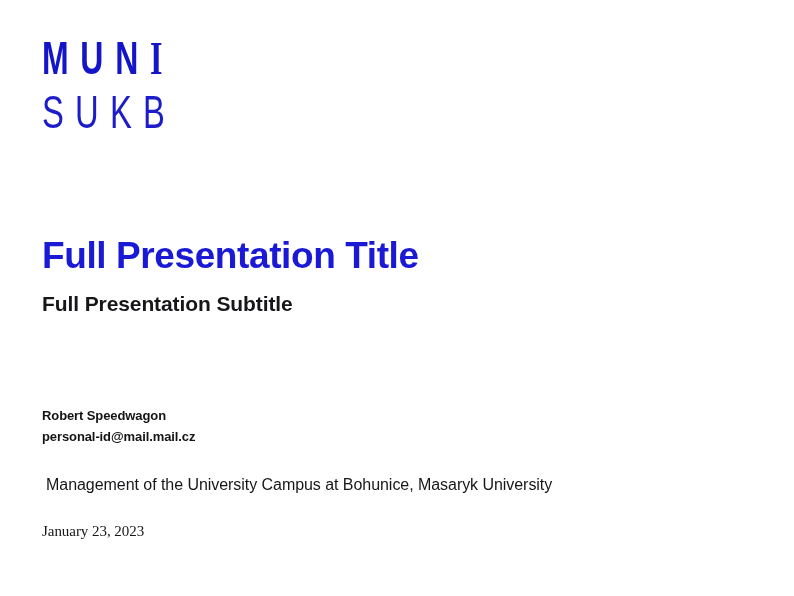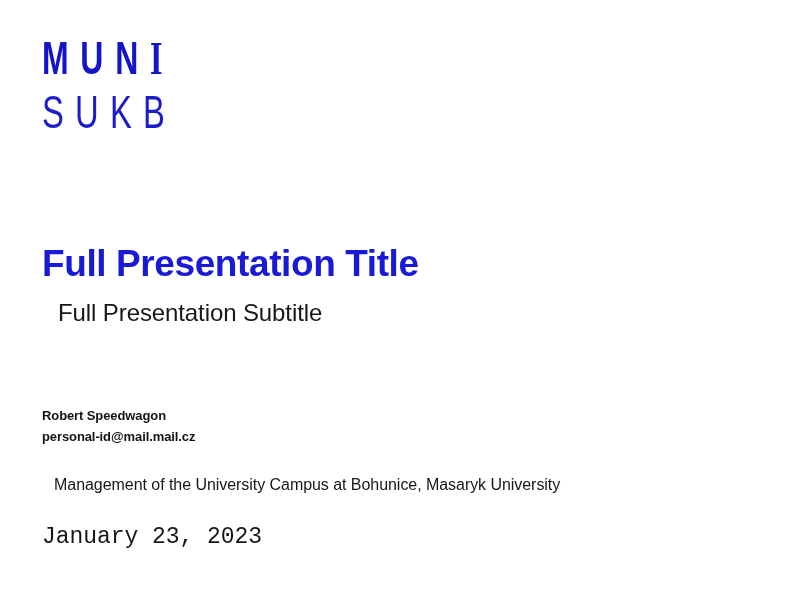--- a/index.html
+++ b/index.html
@@ -56,39 +56,39 @@
     transform: scaleX(0.80) scaleY(1.14);
     transform-origin: left top;
     white-space: nowrap;
     margin-top: 13px;
   }
 
   
   .title-block {
     position: absolute;
     left: 42px;
-    top: 243px;
+    top: 235px;
     width: 700px;
   }
   .slide-title {
     font-family: "Liberation Sans", sans-serif;
     font-weight: 700;
     font-size: 37px;
     line-height: 1.14;
     color: #1a1ad6;
     letter-spacing: -0.4px;
     margin: 0;
   }
   .slide-subtitle {
     font-family: "Liberation Sans", sans-serif;
-    font-weight: 400;
-    font-size: 24px;
+    font-weight: 700;
+    font-size: 21px;
     line-height: 1.2;
     color: #17171a;
-    margin: 14px 0 0 16px;
+    margin: 14px 0 0 0;
     letter-spacing: -0.1px;
   }
 
   
   .meta-block {
     position: absolute;
     left: 42px;
     top: 406px;
     width: 720px;
   }
@@ -101,27 +101,27 @@
     color: #141417;
     margin: 0;
     letter-spacing: -0.1px;
   }
   .affiliation {
     font-family: "Liberation Sans", sans-serif;
     font-weight: 400;
     font-size: 16px;
     line-height: 1.4;
     color: #17171a;
-    margin: 26px 0 0 12px;
+    margin: 26px 0 0 4px;
     letter-spacing: -0.05px;
   }
   .slide-date {
-    font-family: Liberation Mono, monospace;
+    font-family: Liberation Serif, serif;
     font-weight: 400;
-    font-size: 23px;
+    font-size: 15px;
     line-height: 1.4;
     color: #17171a;
     margin: 25px 0 0 0;
     letter-spacing: -0.05px;
   }
 </style>
 </head>
 <body>
 
 <div class="slide">

